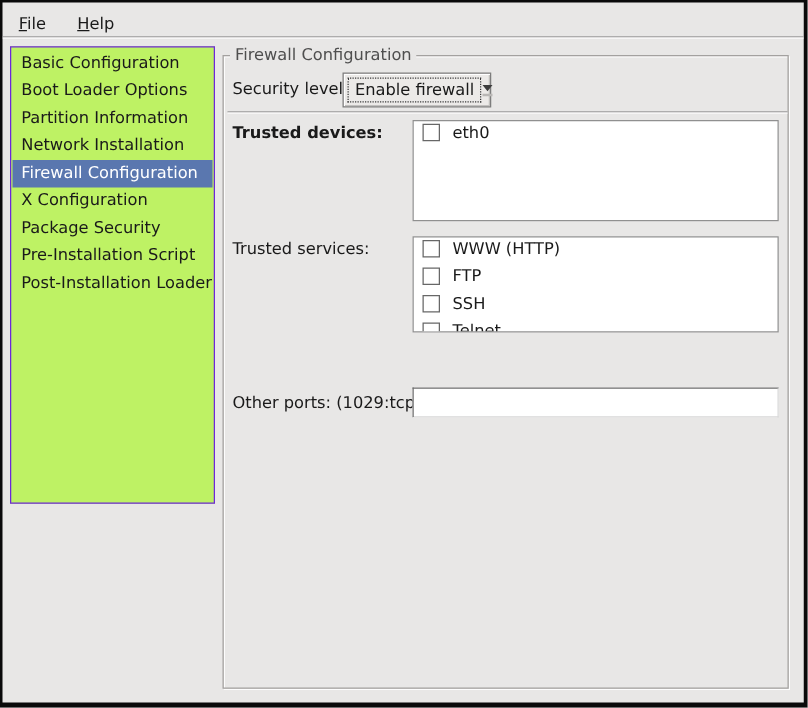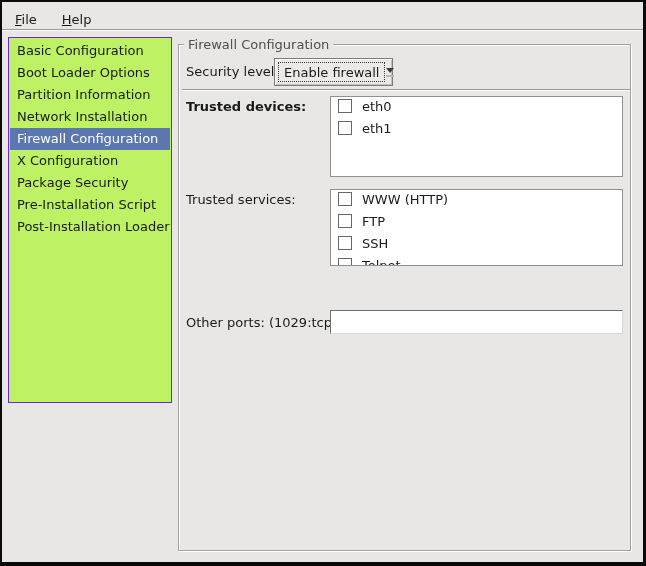--- a/index.html
+++ b/index.html
@@ -142,24 +142,20 @@
     </div>
 
     <div class="separator"></div>
 
     <span class="panel-label lbl-devices">Trusted devices:</span>
     <div class="listbox lb-devices" id="devices-list">
         <div class="check-row">
           <span class="checkbox"></span>
           <span class="check-label">eth0</span>
         </div>
-        <div class="check-row">
-          <span class="checkbox"></span>
-          <span class="check-label">eth1</span>
-        </div>
       </div>
 
     <span class="panel-label lbl-services">Trusted services:</span>
     <div class="listbox lb-services" id="services-list">
         <div class="check-row">
           <span class="checkbox"></span>
           <span class="check-label">WWW (HTTP)</span>
         </div>
         <div class="check-row">
           <span class="checkbox"></span>

